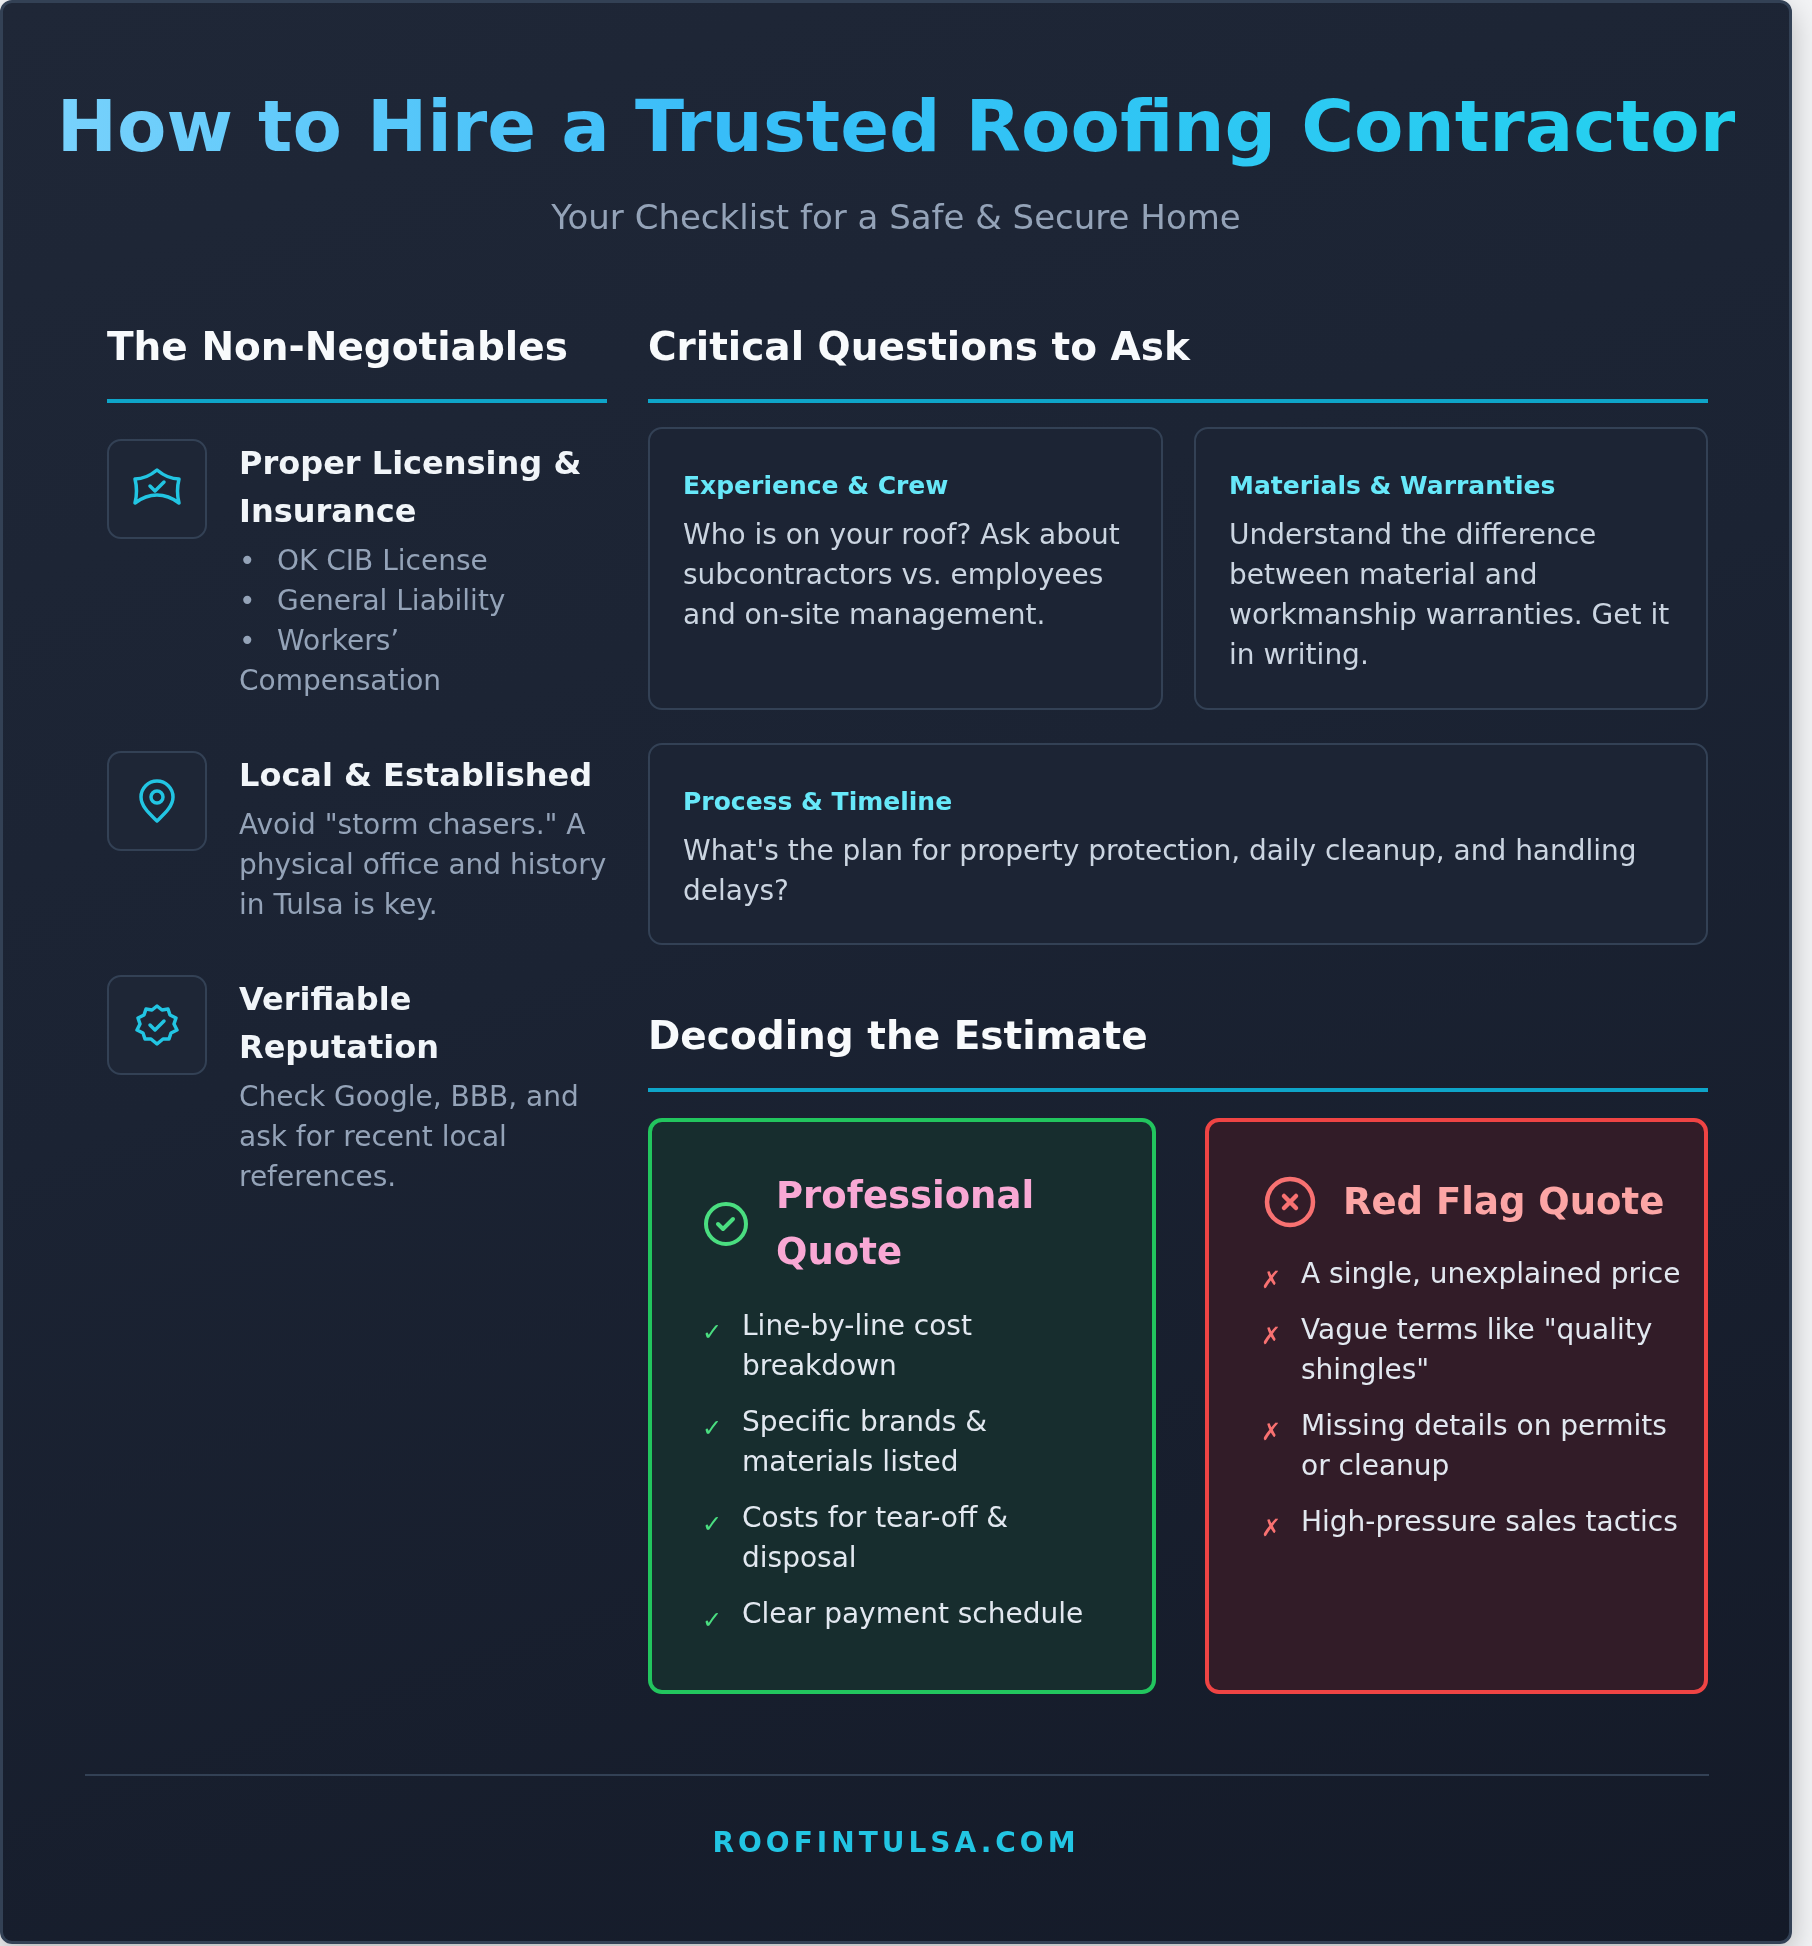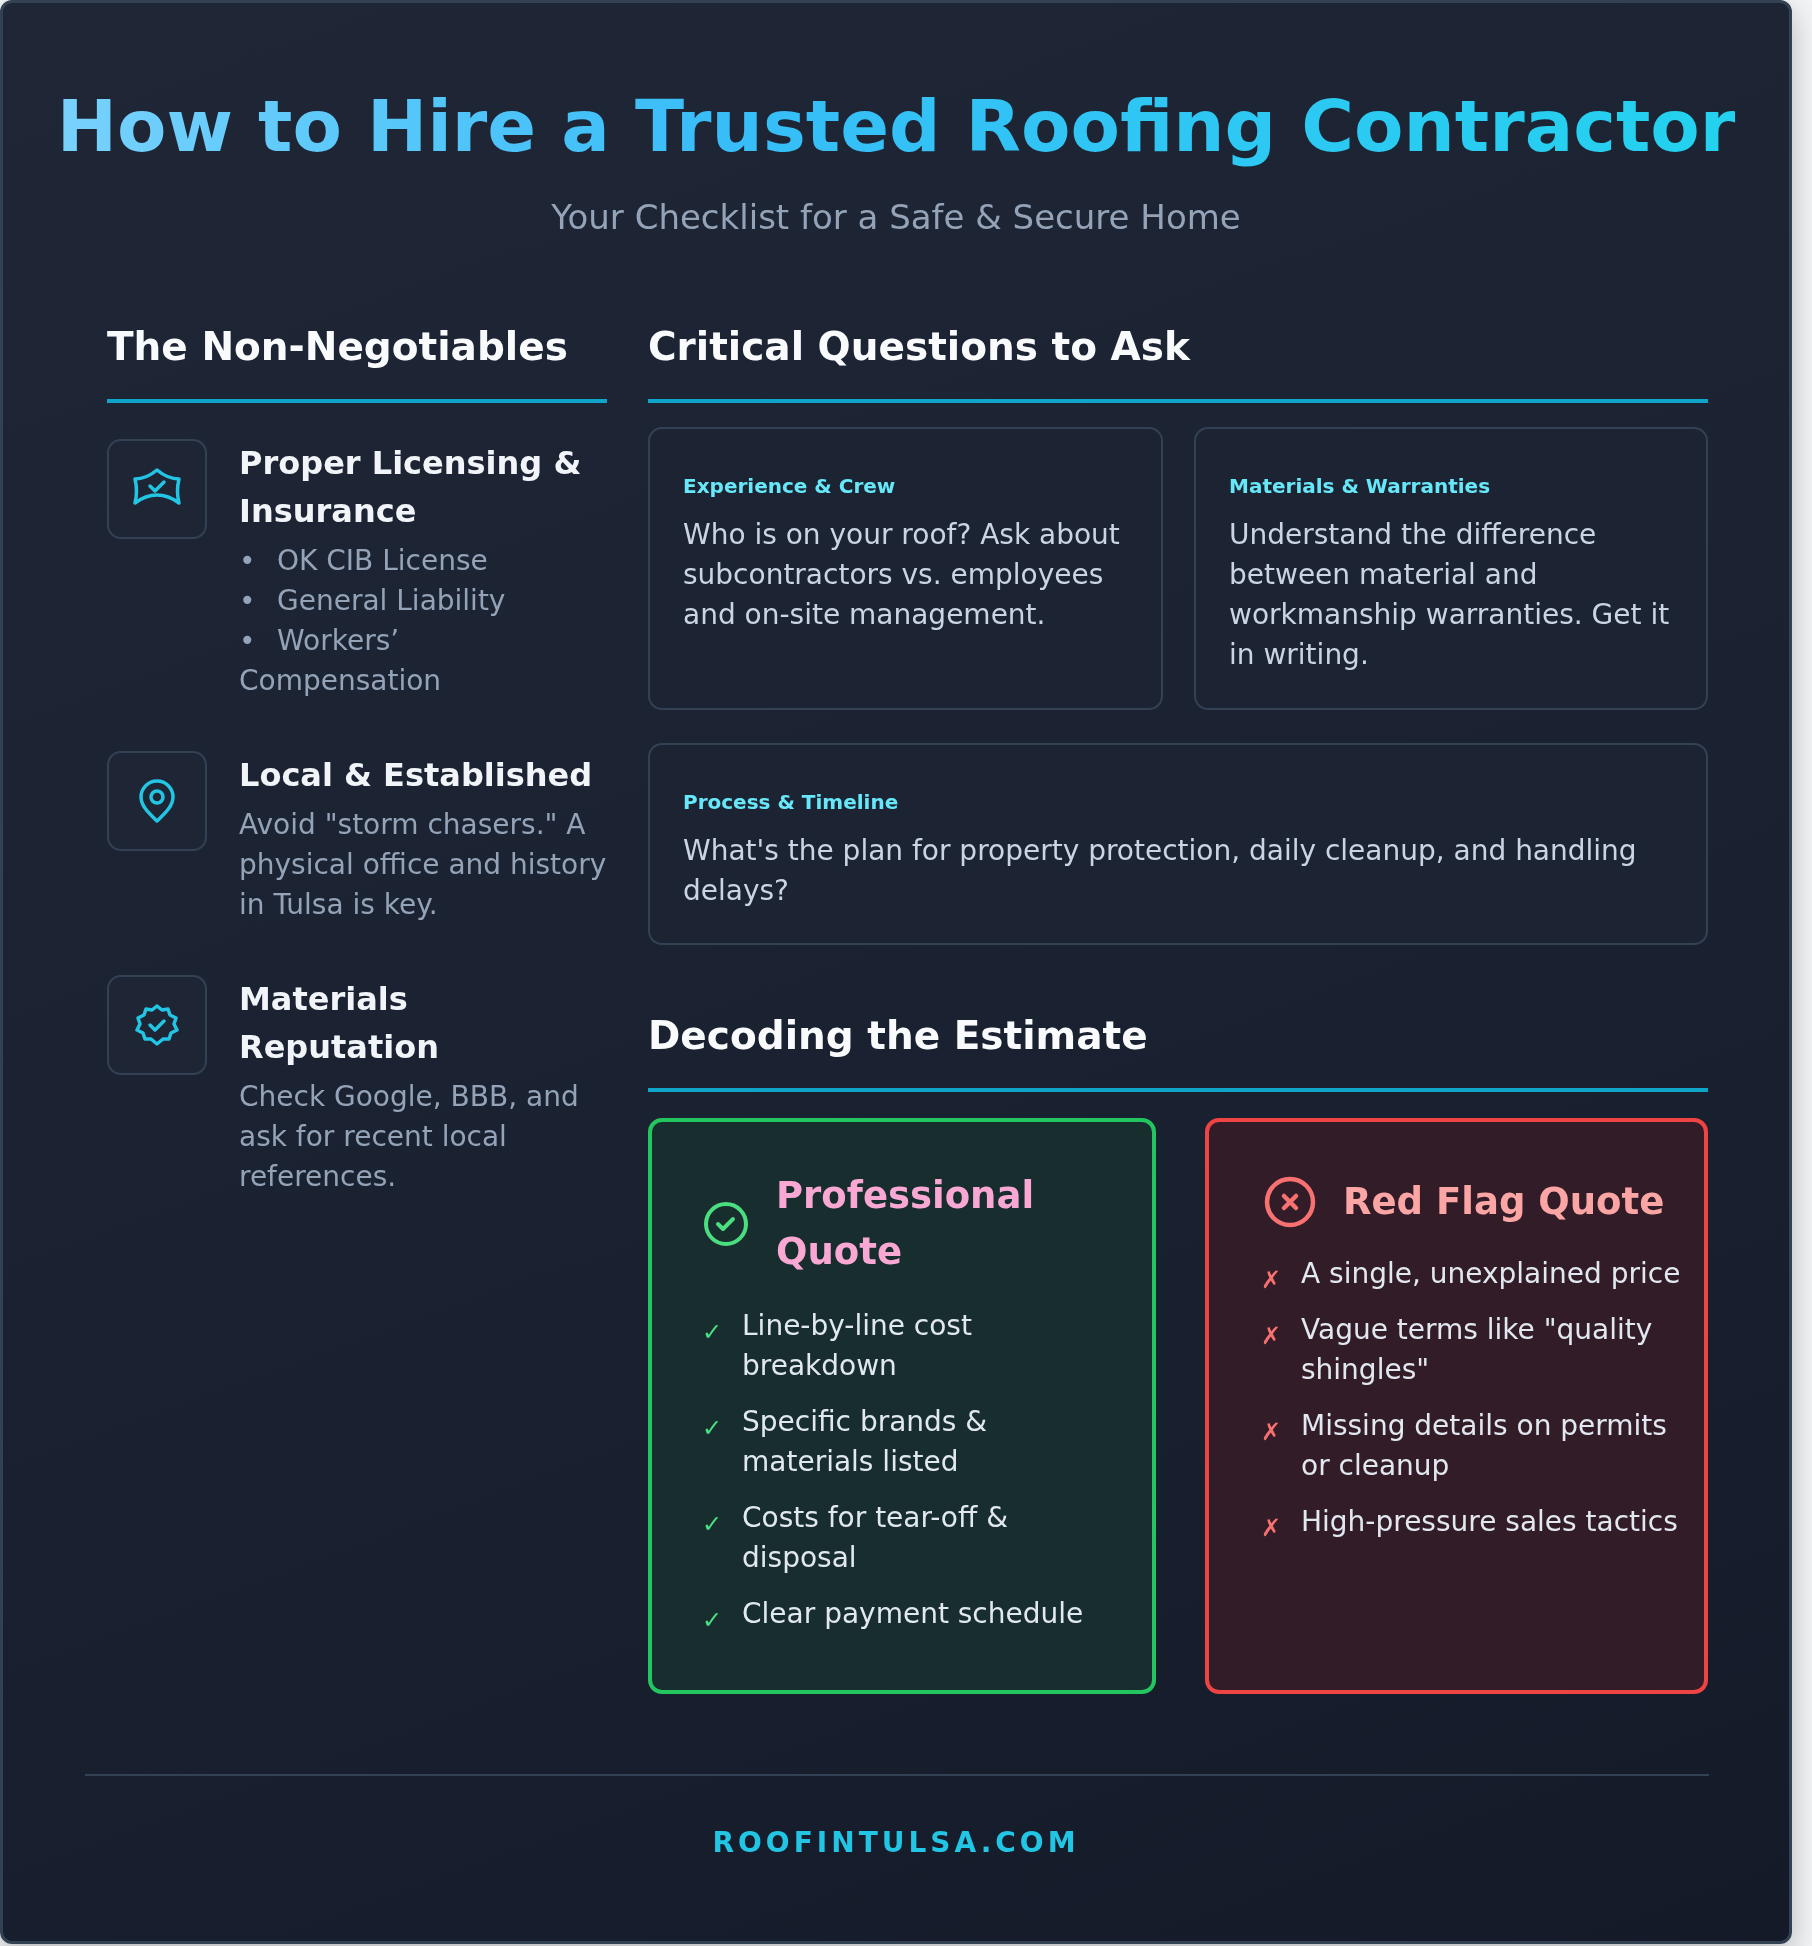--- a/index.html
+++ b/index.html
@@ -127,21 +127,21 @@
     width: 1060px;
   }
   .q-card {
     position: absolute;
     border: 2px solid #334155;
     border-radius: 14px;
     background: #1c2434;
     padding: 34px 32px 0 33px;
   }
   .q-title {
-    font-size: 20px;
+    font-size: 25px;
     font-weight: bold;
     color: #67e8f9;
     line-height: 46px;
   }
   .q-desc {
     font-size: 28px;
     color: #cbd5e1;
     line-height: 40px;
     margin-top: 6px;
   }
@@ -261,21 +261,21 @@
     </div>
 
     <div class="feature" style="top:656px;">
       <div class="icon-box">
         <svg width="46" height="46" viewBox="0 0 46 46" fill="none" stroke="#22c5e3" stroke-width="3.5" stroke-linejoin="round" stroke-linecap="round">
           <path d="M23 4 L28 8 L34 7 L36 13 L42 16 L40 22 L43 28 L37 31 L35 37 L29 37 L23 42 L17 37 L11 37 L9 31 L3 28 L6 22 L4 16 L10 13 L12 7 L18 8 Z"></path>
           <path d="M16 23 L21 28 L30 19"></path>
         </svg>
       </div>
       <div class="feature-body">
-        <div class="feature-title">Materials Reputation</div>
+        <div class="feature-title">Verifiable Reputation</div>
         <div class="feature-desc">Check Google, BBB, and ask for recent local references.</div>
       </div>
     </div>
   </div>
 
   <div class="right-col">
     <h2 class="section-title">Critical Questions to Ask</h2>
     <div class="section-rule" style="width:1060px;"></div>
 
     <div class="q-card" style="left:0; top:108px; width:515px; height:283px;">

